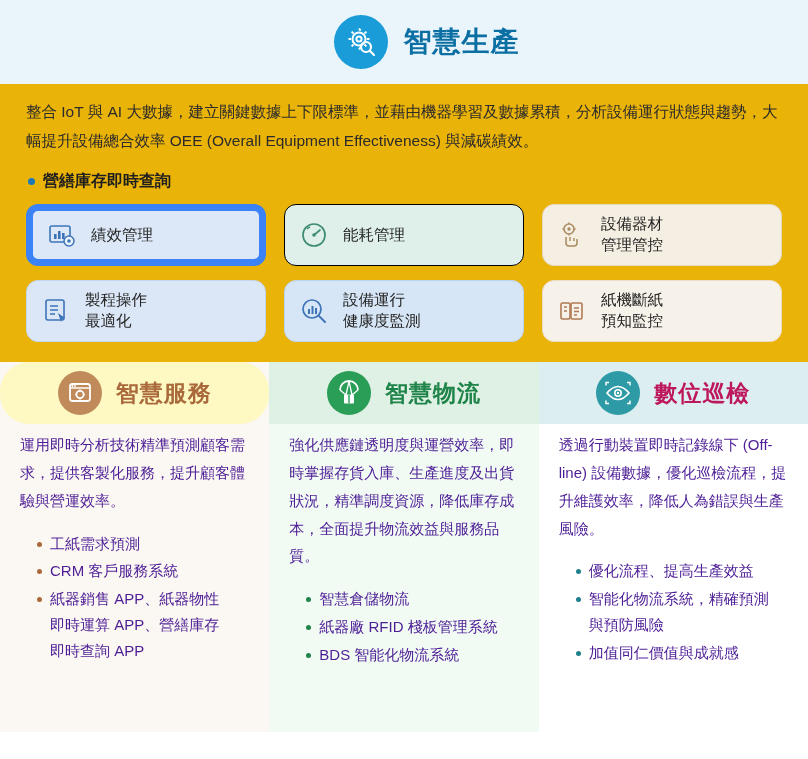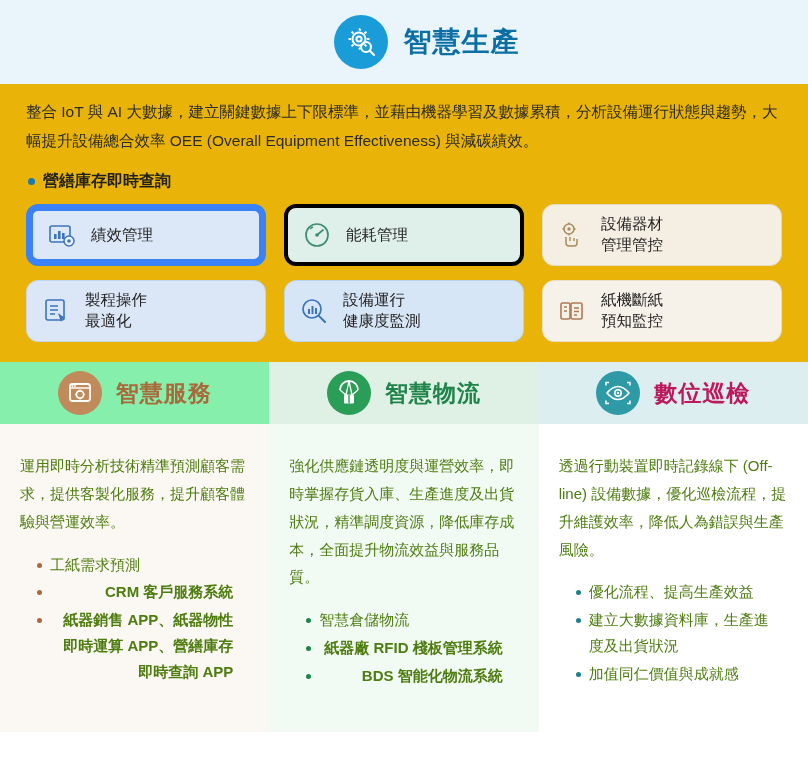--- a/index.html
+++ b/index.html
@@ -73,21 +73,21 @@
     height: 62px;
     display: flex;
     align-items: center;
     gap: 14px;
     padding: 0 14px;
     font-size: 15.5px;
     color: #242424;
   }
   .model-card .lbl { line-height: 1.35; }
   .m-blue   { background: #dce8f7; border: 7px solid #3b82f6; }
-  .m-green  { background: #dff0ea; border: 4px solid #000000; }
+  .m-green  { background: #dff0ea; border: 1px solid #000000; }
   .m-tan    { background: #f5eee2; border: 1px solid #e6d9c2; }
   .m-blue2  { background: #dbe7f6; border: 1px solid #c3d6ee; }
   .m-blue3  { background: #d7e6f6; border: 1px solid #bcd3ec; }
   .m-tan2   { background: #f7f2e9; border: 1px solid #ecddc6; }
 
   
   .cols {
     display: grid;
     grid-template-columns: 1fr 1fr 1fr;
     height: 370px;
@@ -101,45 +101,45 @@
     gap: 14px;
   }
   .col-head .circle {
     width: 44px; height: 44px; border-radius: 50%;
     display: flex; align-items: center; justify-content: center;
   }
   .col-head .title {
     font-size: 23px; font-weight: bold; letter-spacing: 1px;
   }
   .col-body {
-    padding: 28px 20px 10px 20px;
+    padding: 7px 20px 10px 20px;
     font-size: 15px;
     line-height: 1.85;
-    color: #4d7c0f;
+    color: #4c1d95;
   }
   .col-body p { margin: 0 0 10px 0; }
   .bullets { margin: 16px; padding: 0; list-style: none; }
   .bullets li {
     position: relative;
     padding-left: 14px;
     margin-bottom: 2px;
     line-height: 1.72;
     font-size: 15px;
   }
   .bullets li::before {
     content: "";
     position: absolute;
     left: 1px; top: 11px;
     width: 5px; height: 5px;
     border-radius: 50%;
   }
-  .b-strong { font-weight: bold; text-align: right; }
+  .b-strong { font-weight: normal; }
 
   
-  .c1 .col-head { background: #86efac; }
+  .c1 .col-head { background: #fef9c3; border-radius: 29px; }
   .c1 .col-head .circle { background: #c08a5a; }
   .c1 .col-head .title { color: #a9693a; }
   .c1 { background: #fbf7f2; }
   .c1 .bullets li::before { background: #a9693a; }
 
   .c2 .col-head { background: #dff0e4; }
   .c2 .col-head .circle { background: #2a9d57; }
   .c2 .col-head .title { color: #1f8449; }
   .c2 { background: #f2faf4; }
   .c2 .bullets li::before { background: #1f8449; }
@@ -326,21 +326,21 @@
             <circle cx="14" cy="14" r="1.2" fill="#ffffff"></circle>
             <path d="M2 6.5 v-3 h3 M26 6.5 v-3 h-3 M2 21.5 v3 h3 M26 21.5 v3 h-3" fill="none" stroke="#ffffff" stroke-width="1.5"></path>
           </svg>
         </div>
         <div class="title">數位巡檢</div>
       </div>
       <div class="col-body">
         <p>透過行動裝置即時記錄線下 (Off-line) 設備數據，優化巡檢流程，提升維護效率，降低人為錯誤與生產風險。</p>
         <ul class="bullets">
           <li>優化流程、提高生產效益</li>
-          <li>建立大數據資料庫，生產進度及出貨狀況</li>
+          <li>智能化物流系統，精確預測與預防風險</li>
           <li>加值同仁價值與成就感</li>
         </ul>
       </div>
     </div>
 
   </div>
 
   <div class="footer-strip"></div>
 </div>
 

